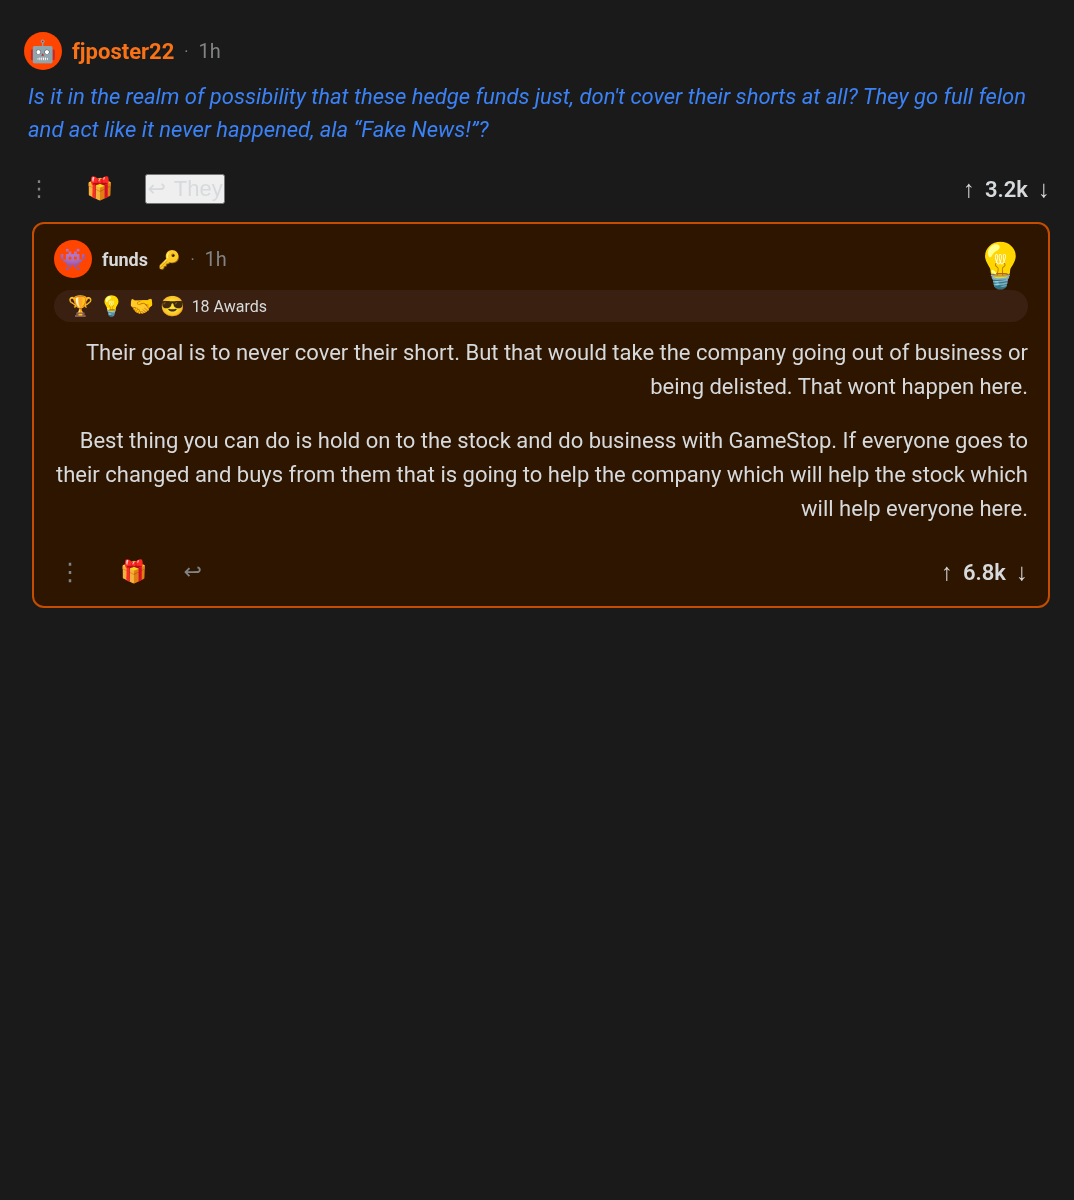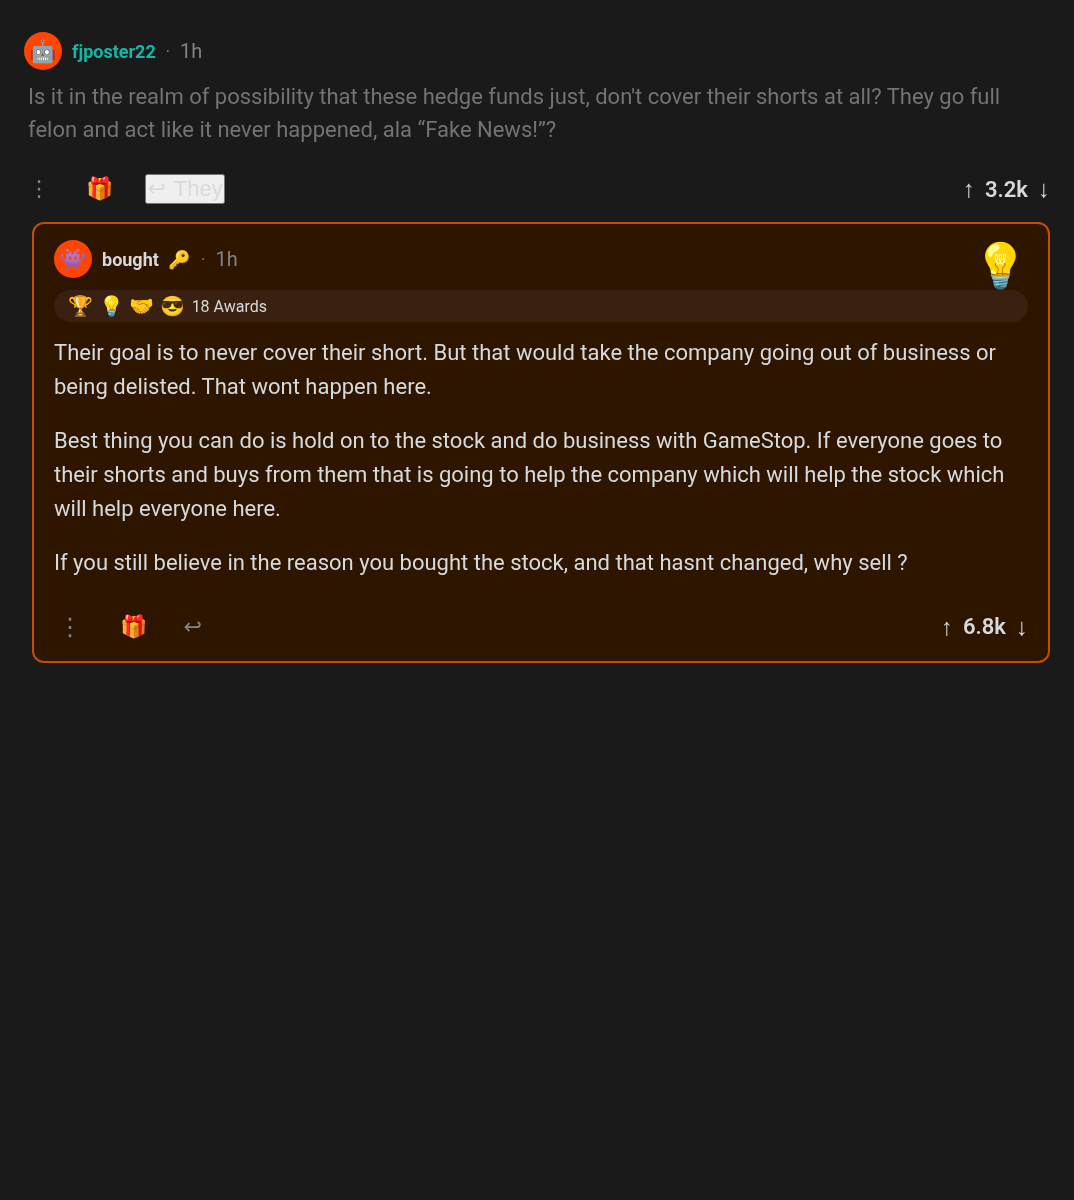--- a/index.html
+++ b/index.html
@@ -20,40 +20,41 @@
 
     .comment-header {
       display: flex;
       align-items: center;
       gap: 10px;
       margin-bottom: 10px;
     }
 
     .username {
       font-weight: 700;
-      font-size: 18px;
-      color: #14b8a6;
+      font-size: 22px;
+      color: #f97316;
     }
 
     .dot {
       color: #818384;
       font-size: 16px;
     }
 
     .timestamp {
       color: #818384;
       font-size: 20px;
     }
 
     .comment-body {
       font-size: 22px;
       line-height: 1.5;
-      color: #737373;
+      color: #3b82f6;
       margin-bottom: 18px;
       padding-left: 4px;
+      font-style: italic;
     }
 
     .action-bar {
       display: flex;
       align-items: center;
       gap: 28px;
       padding: 8px 0;
     }
 
     .action-btn {
@@ -155,20 +156,21 @@
       right: 20px;
       top: 16px;
       font-size: 44px;
     }
 
     .inner-comment-body {
       font-size: 22px;
       line-height: 1.55;
       color: #d7dadc;
       margin-bottom: 20px;
+      text-align: right;
     }
 
     .inner-comment-body p {
       margin-bottom: 20px;
     }
 
     .inner-comment-body p:last-child {
       margin-bottom: 0;
     }
 
@@ -237,38 +239,37 @@
   </div>
 
   <div class="inner-comment">
 
     <div class="lightbulb-icon">💡</div>
 
     <div class="inner-comment-header">
       <div class="reddit-avatar">
         <span class="reddit-snoo">👾</span>
       </div>
-      <span class="inner-username">bought</span>
+      <span class="inner-username">funds</span>
       <span class="verified-icon">🔑</span>
       <span class="dot">·</span>
       <span class="timestamp">1h</span>
     </div>
 
     <div class="awards-badge">
       <span class="award-emoji">🏆</span>
       <span class="award-emoji">💡</span>
       <span class="award-emoji">🤝</span>
       <span class="award-emoji">😎</span>
       <span>18 Awards</span>
     </div>
 
     <div class="inner-comment-body">
       <p>Their goal is to never cover their short.  But that would take the company going out of business or being delisted. That wont happen here.</p>
-      <p>Best thing you can do is hold on to the stock and do business with GameStop. If everyone goes to their shorts and buys from them that is going to help the company which will help the stock which will help everyone here.</p>
-      <p>If you still believe in the reason you bought the stock, and that hasnt changed, why sell ?</p>
+      <p>Best thing you can do is hold on to the stock and do business with GameStop. If everyone goes to their changed and buys from them that is going to help the company which will help the stock which will help everyone here.</p>
     </div>
 
     <div class="inner-action-bar">
       <button class="action-btn">
         <span class="three-dots">⋮</span>
       </button>
       <button class="action-btn">
         <span class="icon-text">🎁</span>
       </button>
       <button class="action-btn">

